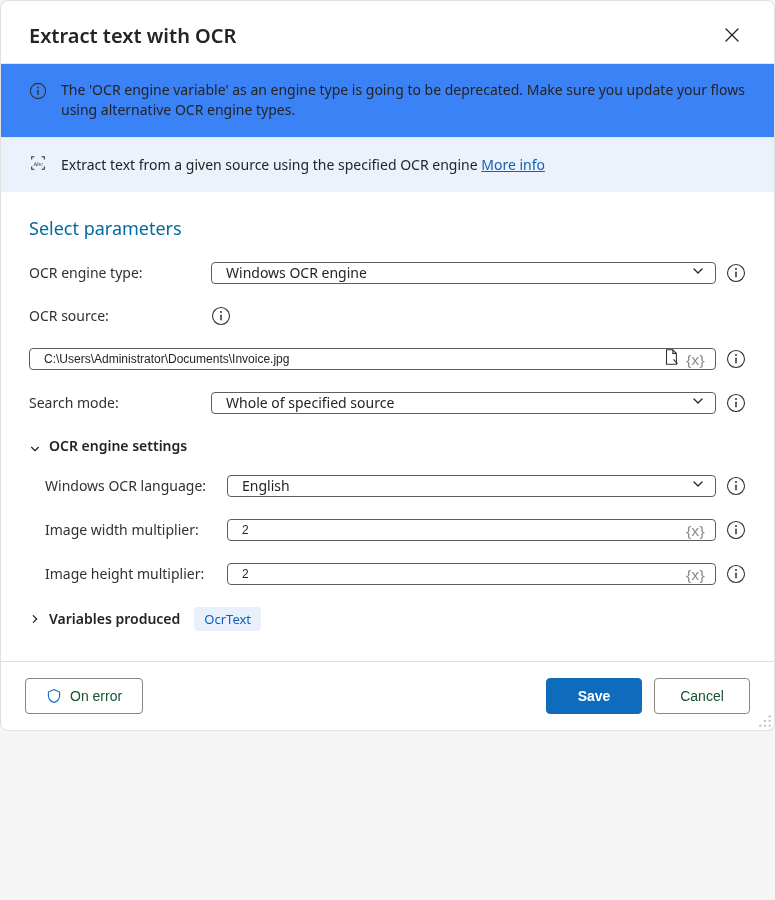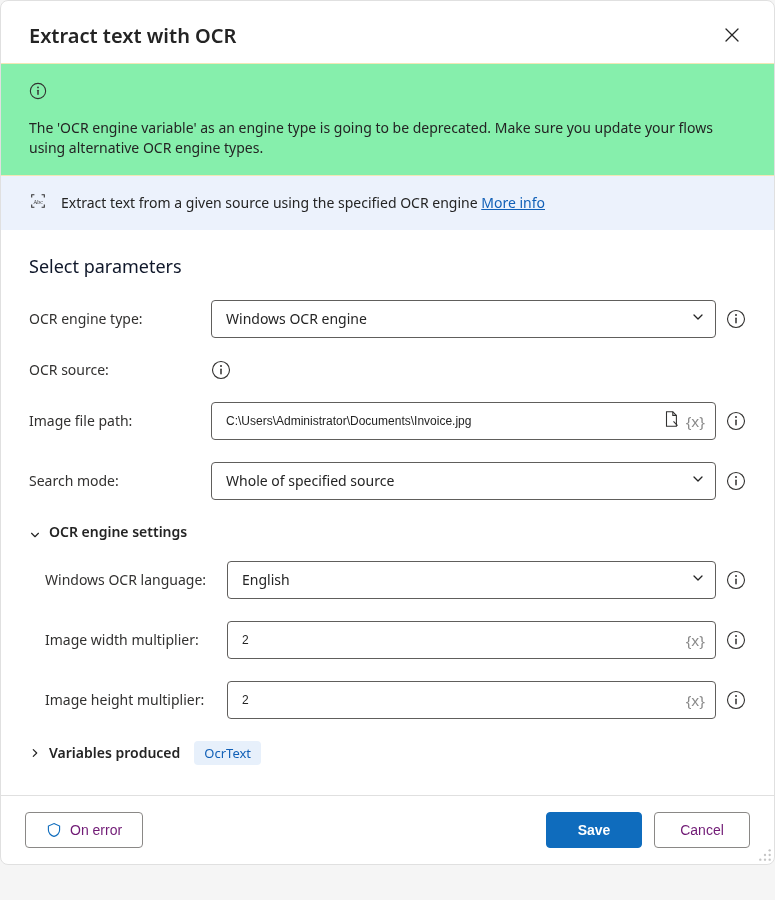--- a/index.html
+++ b/index.html
@@ -31,28 +31,27 @@
     font-weight: 600;
   }
   .close-btn {
     width: 28px; height: 28px;
     display: flex; align-items: center; justify-content: center;
     cursor: pointer;
     border-radius: 4px;
   }
   
   .banner-warning {
-    background: #86efac;
+    background: #3b82f6;
     border-top: 1px solid #f2e7b5;
     border-bottom: 1px solid #f2e7b5;
     padding: 16px 28px;
     display: flex;
     gap: 14px;
     align-items: flex-start;
-    flex-direction: column;
   }
   .banner-warning .icon {
     flex: 0 0 auto;
     margin-top: 2px;
   }
   .banner-warning .msg {
     font-size: 14px;
     line-height: 1.45;
   }
   
@@ -72,42 +71,42 @@
     cursor: pointer;
   }
   
   .dlg-body {
     padding: 24px 28px 8px 28px;
   }
   .section-title {
     font-size: 18px;
     font-weight: 400;
     margin-bottom: 22px;
-    color: #0f172a;
+    color: #0369a1;
   }
   .field-row {
     display: flex;
     align-items: center;
     margin-bottom: 22px;
     gap: 10px;
   }
   .field-label {
     width: 172px;
     flex: 0 0 172px;
     font-size: 14px;
     color: #323130;
   }
   .field-label.indent {
     width: 188px;
     flex: 0 0 188px;
     padding-left: 16px;
   }
   .field-control {
     flex: 1 1 auto;
-    height: 38px;
+    height: 22px;
     border: 1px solid #605e5c;
     border-radius: 4px;
     display: flex;
     align-items: center;
     padding: 0 10px 0 14px;
     background: #ffffff;
     position: relative;
   }
   .field-value {
     flex: 1 1 auto;
@@ -191,21 +190,21 @@
     padding: 0 20px;
     border-radius: 4px;
     font-size: 14px;
     cursor: pointer;
     display: inline-flex;
     align-items: center;
     justify-content: center;
     gap: 8px;
     border: 1px solid #8a8886;
     background: #ffffff;
-    color: #701a75;
+    color: #14532d;
     min-width: 96px;
   }
   .btn.primary {
     background: #0f6cbd;
     border-color: #0f6cbd;
     color: #ffffff;
     font-weight: 600;
   }
   .spacer { flex: 1 1 auto; }
   .shield-ico { color: #0f6cbd; }
@@ -282,21 +281,20 @@
       <span class="info-circle">
         <svg width="20" height="20" viewBox="0 0 20 20">
             <circle cx="10" cy="10" r="8.5" stroke="#323130" stroke-width="1.1" fill="none"></circle>
             <circle cx="10" cy="6" r="1" fill="#323130"></circle>
             <rect x="9.25" y="8.5" width="1.5" height="6" rx="0.75" fill="#323130"></rect>
           </svg>
       </span>
     </div>
 
     <div class="field-row">
-      <div class="field-label">Image file path:</div>
       <div class="field-control">
         <input class="input-inline" value="C:\Users\Administrator\Documents\Invoice.jpg" style="">
         <span class="file-ico">
           <svg width="18" height="18" viewBox="0 0 20 20" fill="none" stroke="#323130" stroke-width="1.2">
             <path d="M5 2 H12 L16 6 V18 H5 Z"></path>
               <path d="M12 2 V6 H16"></path>
               <path d="M13 13 L17 17" stroke-linecap="round"></path>
           </svg>
         </span>
         <span class="var-token">{x}</span>

